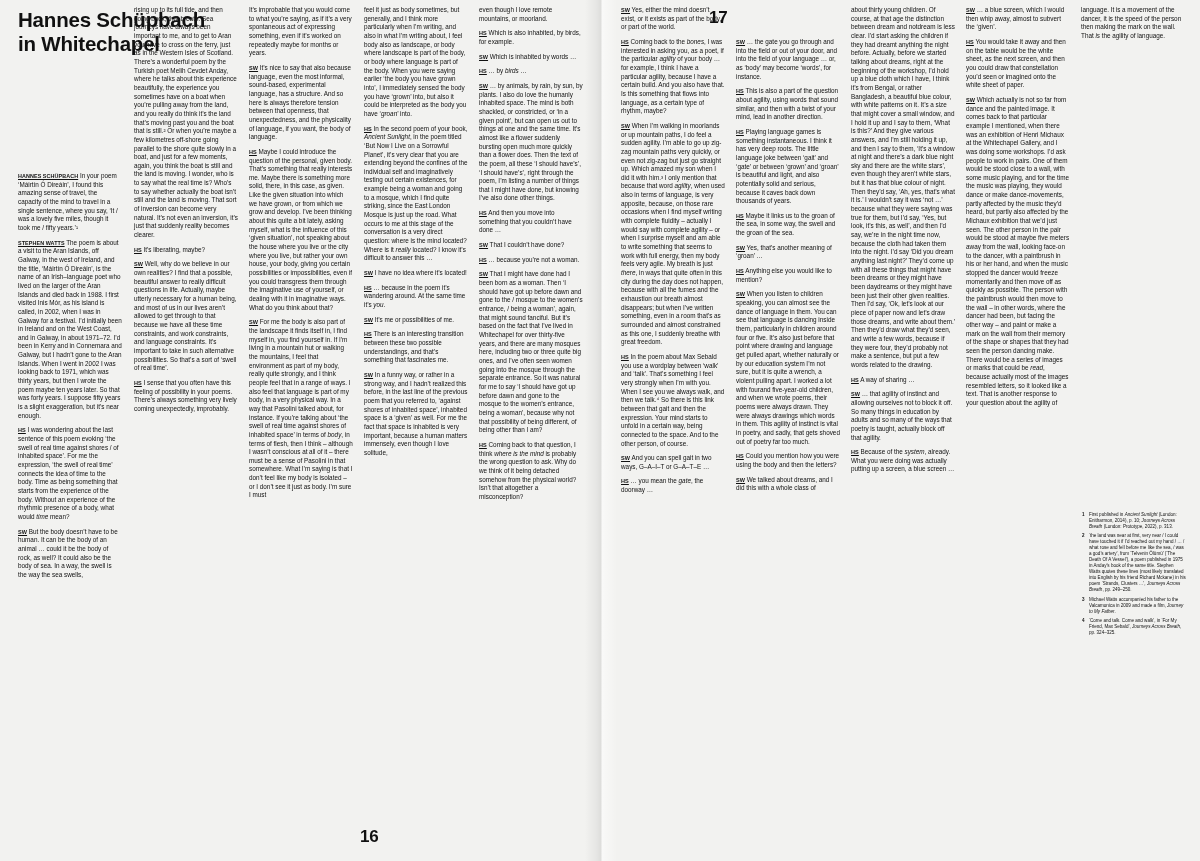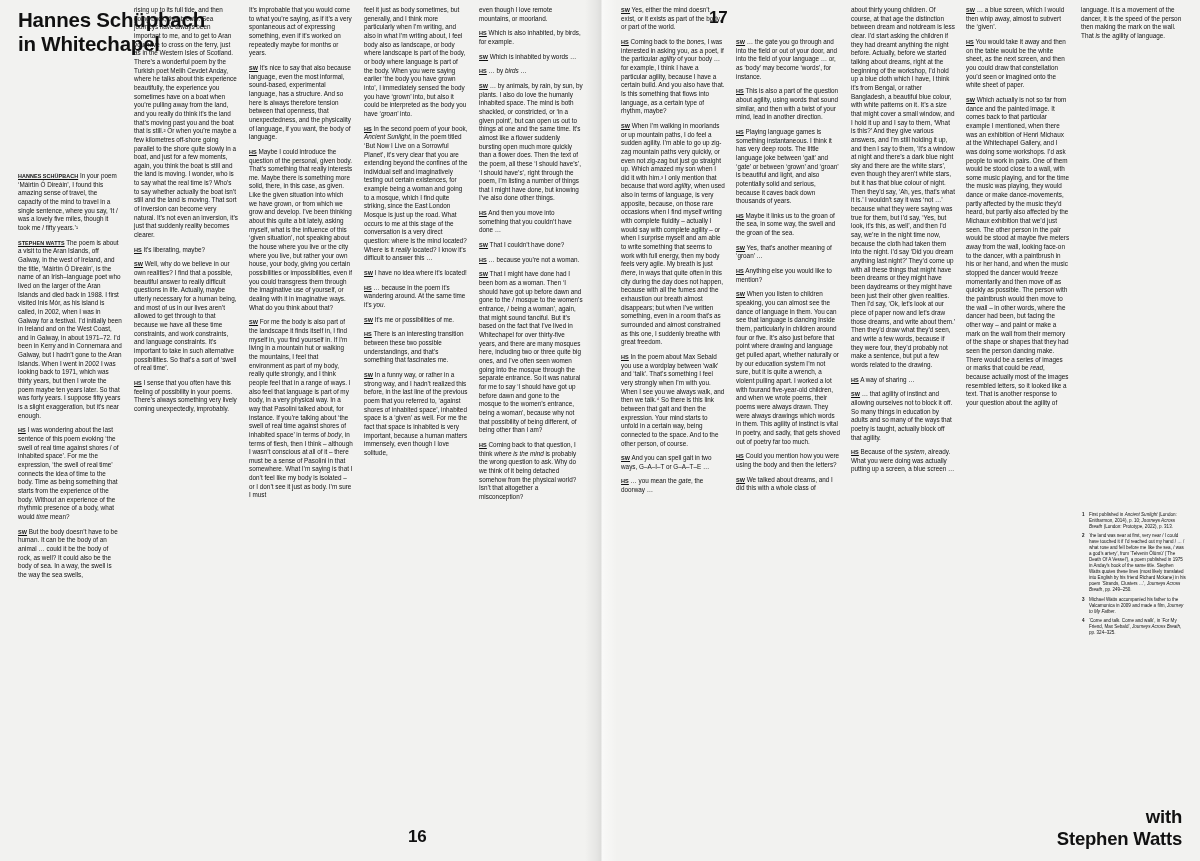--- a/index.html
+++ b/index.html
@@ -60,21 +60,21 @@
     text-decoration:underline;
     text-underline-offset:1px;
     font-size:5.4px;
     letter-spacing:0.1px;
   }
   i,em{font-style:italic;}
 
   .pagenum{
     position:absolute;font-weight:700;font-size:17px;letter-spacing:-0.3px;
   }
-  .pagenum-left{left:360px;bottom:14px;margin-left:48px;}
+  .pagenum-left{left:360px;bottom:14px;}
   .pagenum-right{left:709px;top:8px;}
 
   .notes{
     position:absolute;left:1082px;top:512px;width:104px;
     font-size:4.55px;line-height:1.32;
   }
   .note{display:flex;margin-bottom:3.4px;}
   .note-num{width:7px;flex:0 0 7px;font-weight:700;}
   .note-txt{flex:1;}
 
@@ -190,18 +190,14 @@
       <div class="note">
         <div class="note-num">3</div>
         <div class="note-txt">Michael Watts accompanied his father to the Valcamonica in 2009 and made a film, <i>Journey to My Father</i>.</div>
       </div>
       <div class="note">
         <div class="note-num">4</div>
         <div class="note-txt">‘Come and talk. Come and walk’, in ‘For My Friend, Max Sebald’, <i>Journeys Across Breath</i>, pp. 324–325.</div>
       </div>
     </div>
 
-  <div class="colophon">
-    <span>with</span>
-    <span>Stephen Watts</span>
-  </div>
 
 </div>
 
 </body></html>

